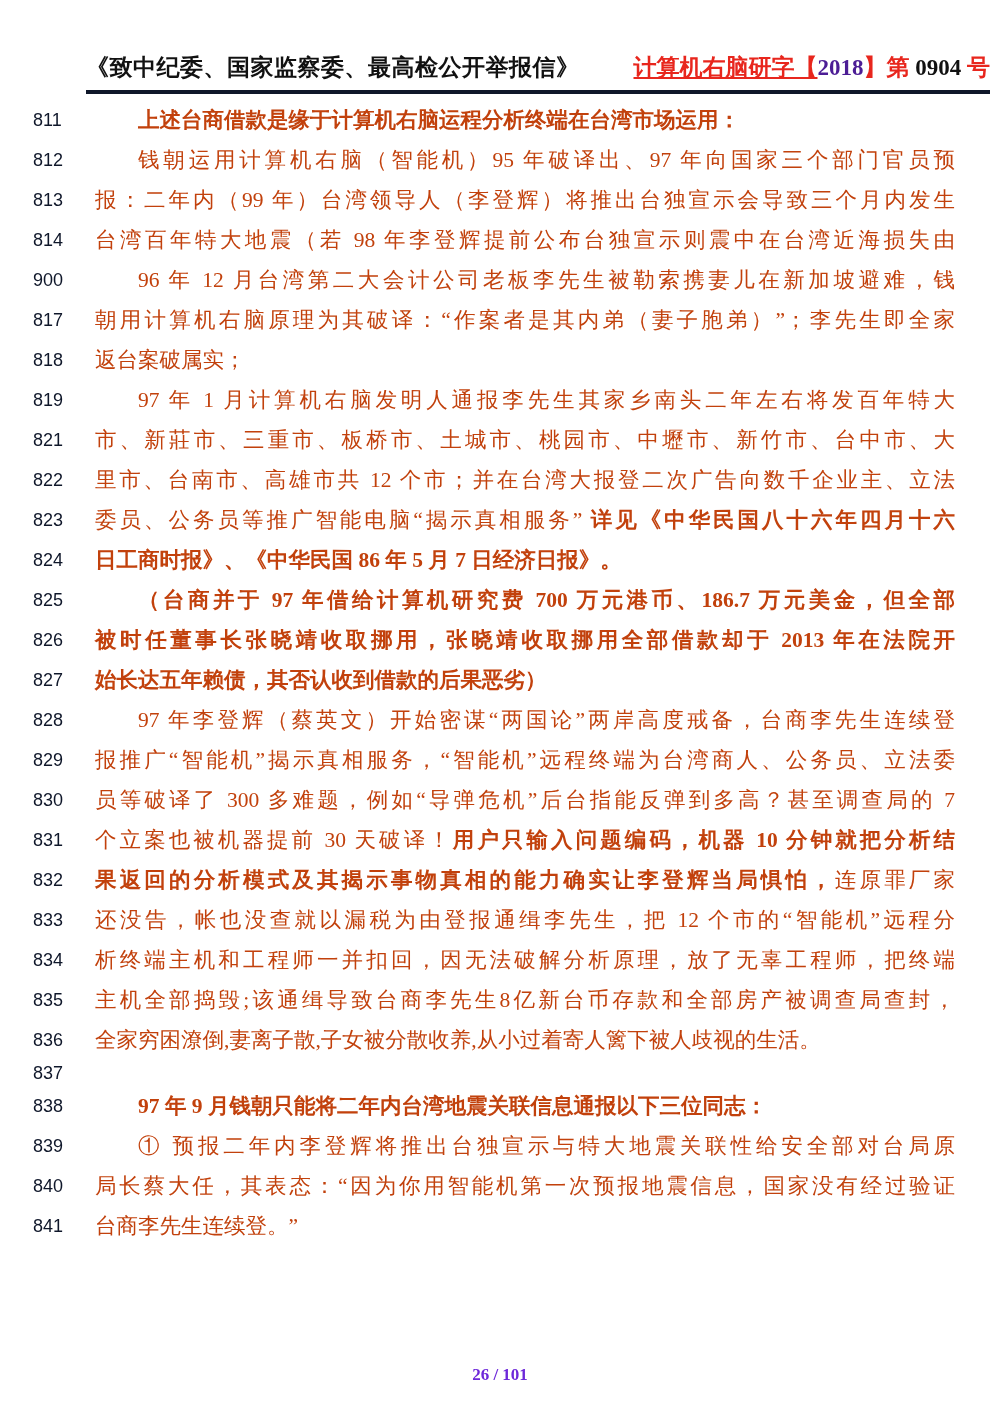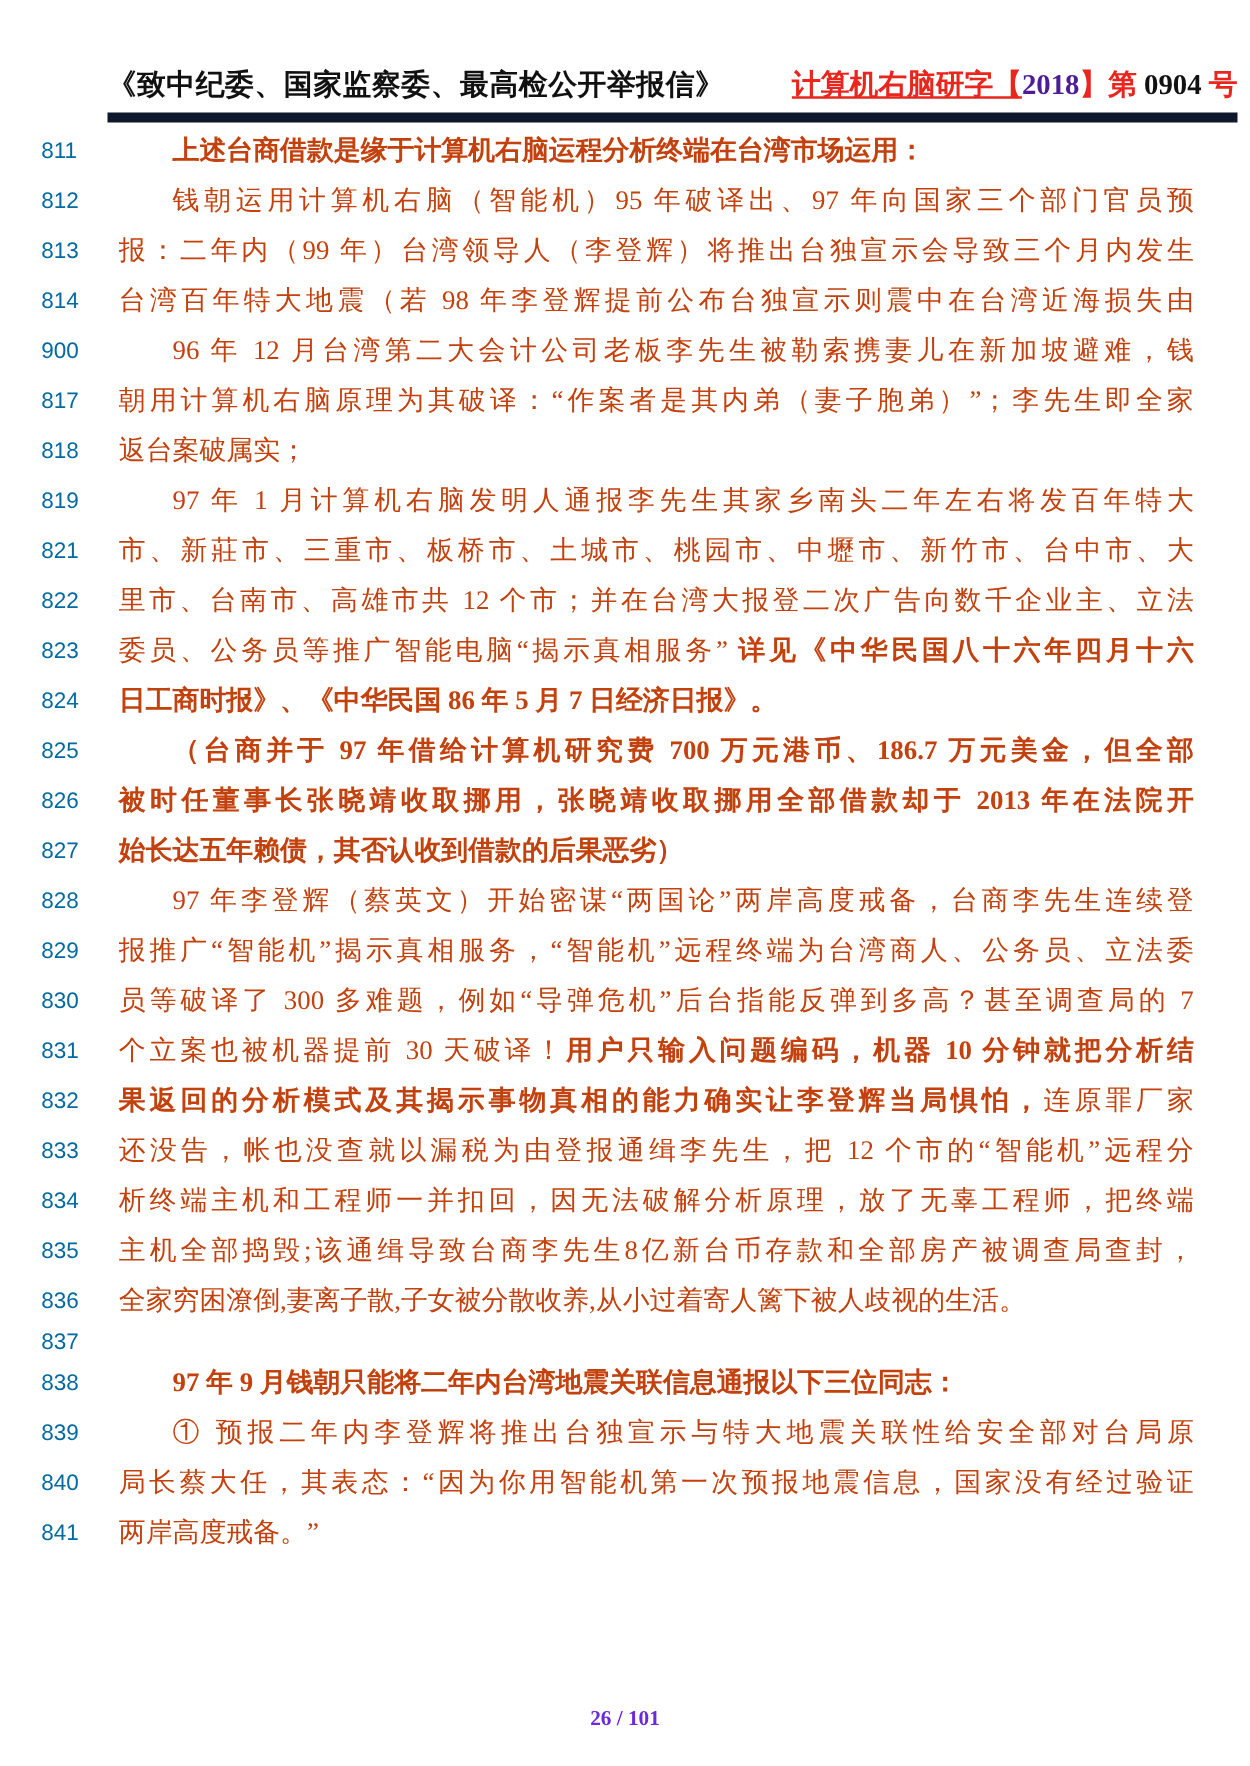--- a/index.html
+++ b/index.html
@@ -8,42 +8,42 @@
     width:1000px;height:1413px;
     background:#ffffff;
     font-family:"Liberation Serif","DejaVu Serif",serif;
     color:#1a1a1a;
     overflow:hidden;
   }
   
   .header{
     position:absolute;top:52px;left:86px;width:904px;
     display:flex;justify-content:space-between;align-items:baseline;
-    border-bottom:8px solid #0f172a;
+    border-bottom:4px solid #0f172a;
     padding-bottom:7px;
   }
   .header .title-left{
     font-weight:bold;font-size:23px;color:#111;
     letter-spacing:0.5px;white-space:nowrap;
   }
   .header .doc-number{
     font-weight:bold;font-size:23px;white-space:nowrap;
   }
   
   .lines{
     position:absolute;top:100px;left:33px;width:922px;
   }
   .line{
     display:flex;align-items:center;height:40px;
   }
   .line.spacer{height:26px;justify-content:flex-end;}
   .num{
     flex:0 0 62px;
     font-family:"Liberation Sans","DejaVu Sans",sans-serif;
-    font-size:18px;color:#0369a1;
+    font-size:18px;color:#0f172a;
     user-select:none;
   }
   .text{
     flex:1;
     font-size:21.5px;line-height:40px;
     text-align:justify;text-justify:inter-character;
     white-space:nowrap;
     color:#c2410c;
   }
   .line.fill .text{
@@ -178,21 +178,21 @@
       <div class="line indent fill">
       <span class="num">839</span>
       <span class="text"><span>① 预报二年内李登辉将推出台独宣示与特大地震关联性给安全部对台局原</span></span>
     </div>
       <div class="line fill">
       <span class="num">840</span>
       <span class="text"><span>局长蔡大任，其表态：“因为你用智能机第一次预报地震信息，国家没有经过验证</span></span>
     </div>
       <div class="line">
       <span class="num">841</span>
-      <span class="text"><span>两岸高度戒备。”</span></span>
+      <span class="text"><span>台商李先生连续登。”</span></span>
     </div>
     </div>
 
   <div class="footer">
     <span>26 / 101</span>
   </div>
 
 </div>
 
 </body></html>

